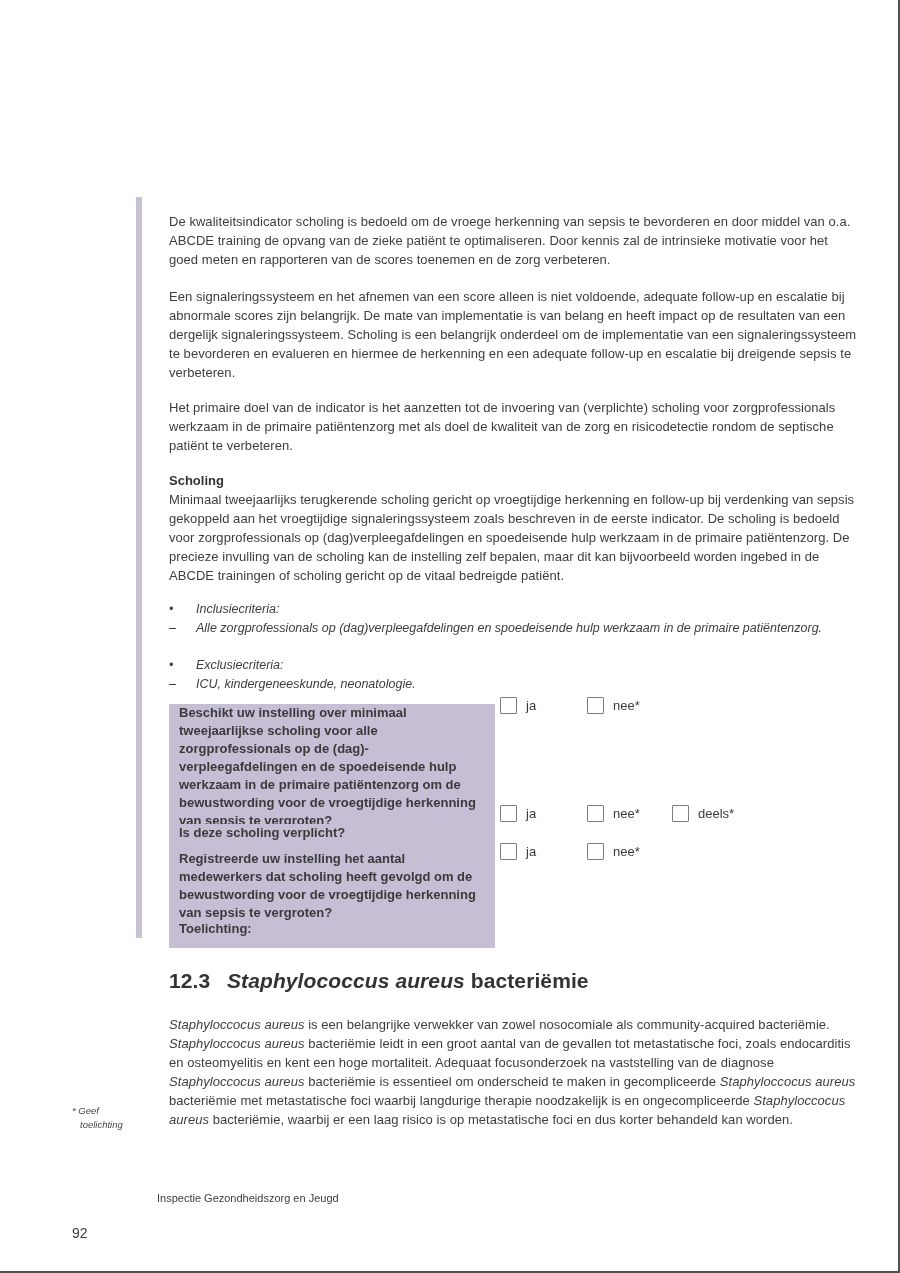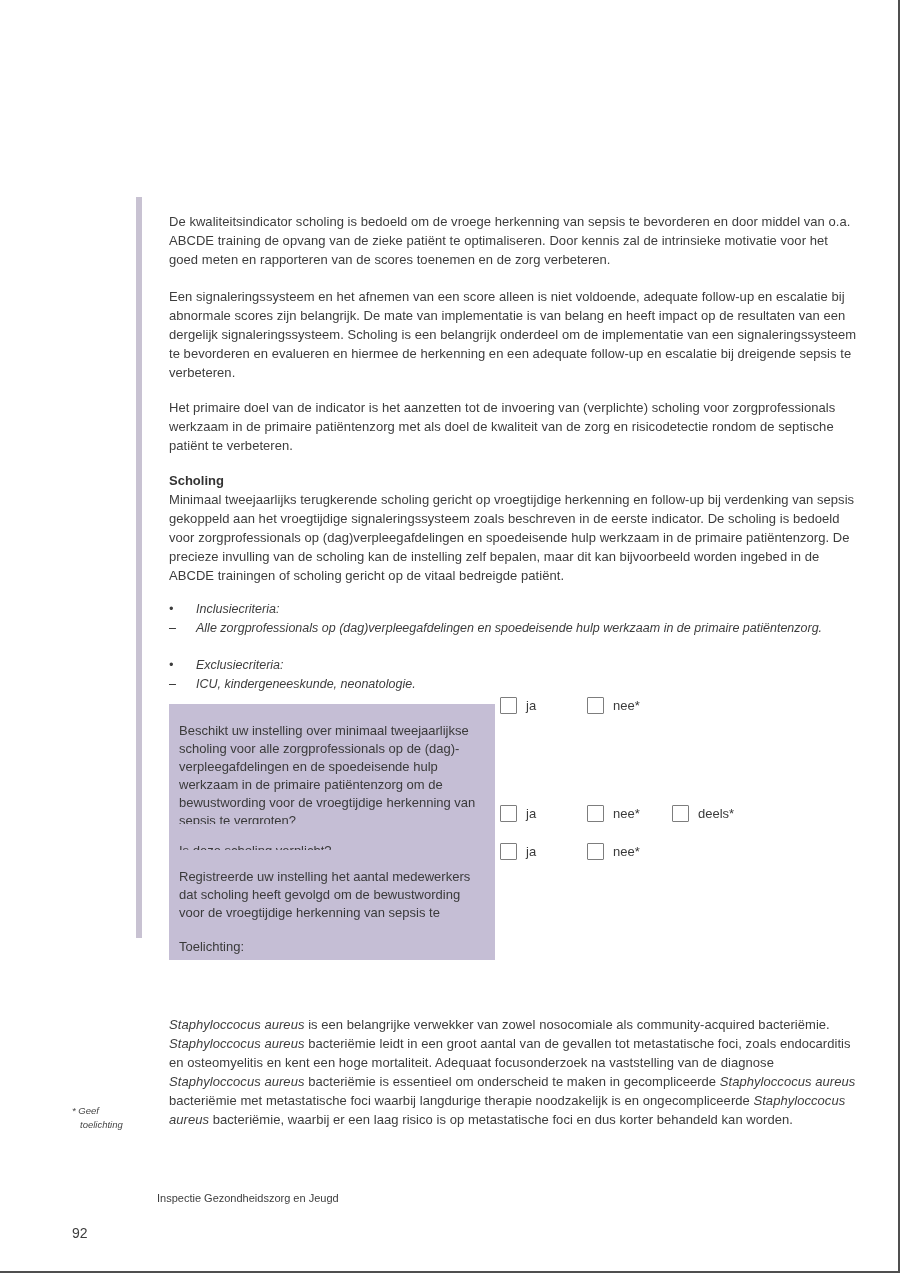--- a/index.html
+++ b/index.html
@@ -19,22 +19,22 @@
   .side-bar{
     position:absolute;left:136px;top:197px;width:6px;height:741px;
     background:var(--bar-purple,#c8c2d2);
   }
   .sub-head{font-size:13px;line-height:19px;font-weight:700;color:#333;}
   .crit{font-size:12.5px;line-height:18px;font-style:italic;color:#3d3d3d;display:flex;}
   .crit-marker{display:inline-block;width:27px;flex:0 0 27px;}
   .qbox{
     background:var(--box-purple,#c5bed5);
     width:326px;box-sizing:border-box;
-    padding:18px 10px 4px 10px;
-    font-size:13px;line-height:18px;color:#3a3a3a;
+    padding:0 10px 4px 10px;
+    font-size:13px;line-height:18px;color:#3a3a3a;font-weight:bold;
   }
   .opts{position:absolute;left:500px;height:18px;}
   .opt{position:absolute;top:0;display:flex;align-items:center;white-space:nowrap;}
   .cb{
     display:inline-block;width:15px;height:15px;
     border:1.5px solid #7d7d7d;background:#ffffff;border-radius:1px;
     flex:0 0 auto;
   }
   .opt-label{margin-left:9px;font-size:13px;color:#3a3a3a;text-align:center;}
   .sec-head{font-size:21px;font-weight:700;color:#333;letter-spacing:0.1px;}
@@ -122,20 +122,23 @@
     <div class="opt" style="left:87px">
       <span class="cb"></span>
       <span class="opt-label">nee*</span>
     </div>
   </div>
 
   <div class="abs qbox" style="top:908px;min-height:28px">
     <span>Toelichting:</span>
   </div>
 
+  <div class="abs sec-head" style="top:957px">
+    <span class="sec-num">12.3</span><span class="sec-title"><i>Staphylococcus aureus</i><span> bacteriëmie</span></span>
+  </div>
 
   <p class="abs body" style="top:1003px"><i>Staphyloccocus aureus</i><span> is een belangrijke verwekker van zowel nosocomiale als community-acquired bacteriëmie. </span><i>Staphyloccocus aureus</i><span> bacteriëmie leidt in een groot aantal van de gevallen tot metastatische foci, zoals endocarditis en osteomyelitis en kent een hoge mortaliteit. Adequaat focusonderzoek na vaststelling van de diagnose </span><i>Staphyloccocus aureus</i><span> bacteriëmie is essentieel om onderscheid te maken in gecompliceerde </span><i>Staphyloccocus aureus</i><span> bacteriëmie met metastatische foci waarbij langdurige therapie noodzakelijk is en ongecompliceerde </span><i>Staphyloccocus aureus</i><span> bacteriëmie, waarbij er een laag risico is op metastatische foci en dus korter behandeld kan worden.</span></p>
 
   <div class="footnote">
     <div>
       <span>*</span>
       <span>Geef</span>
     </div>
     <div class="fn-indent">toelichting</div>
   </div>

